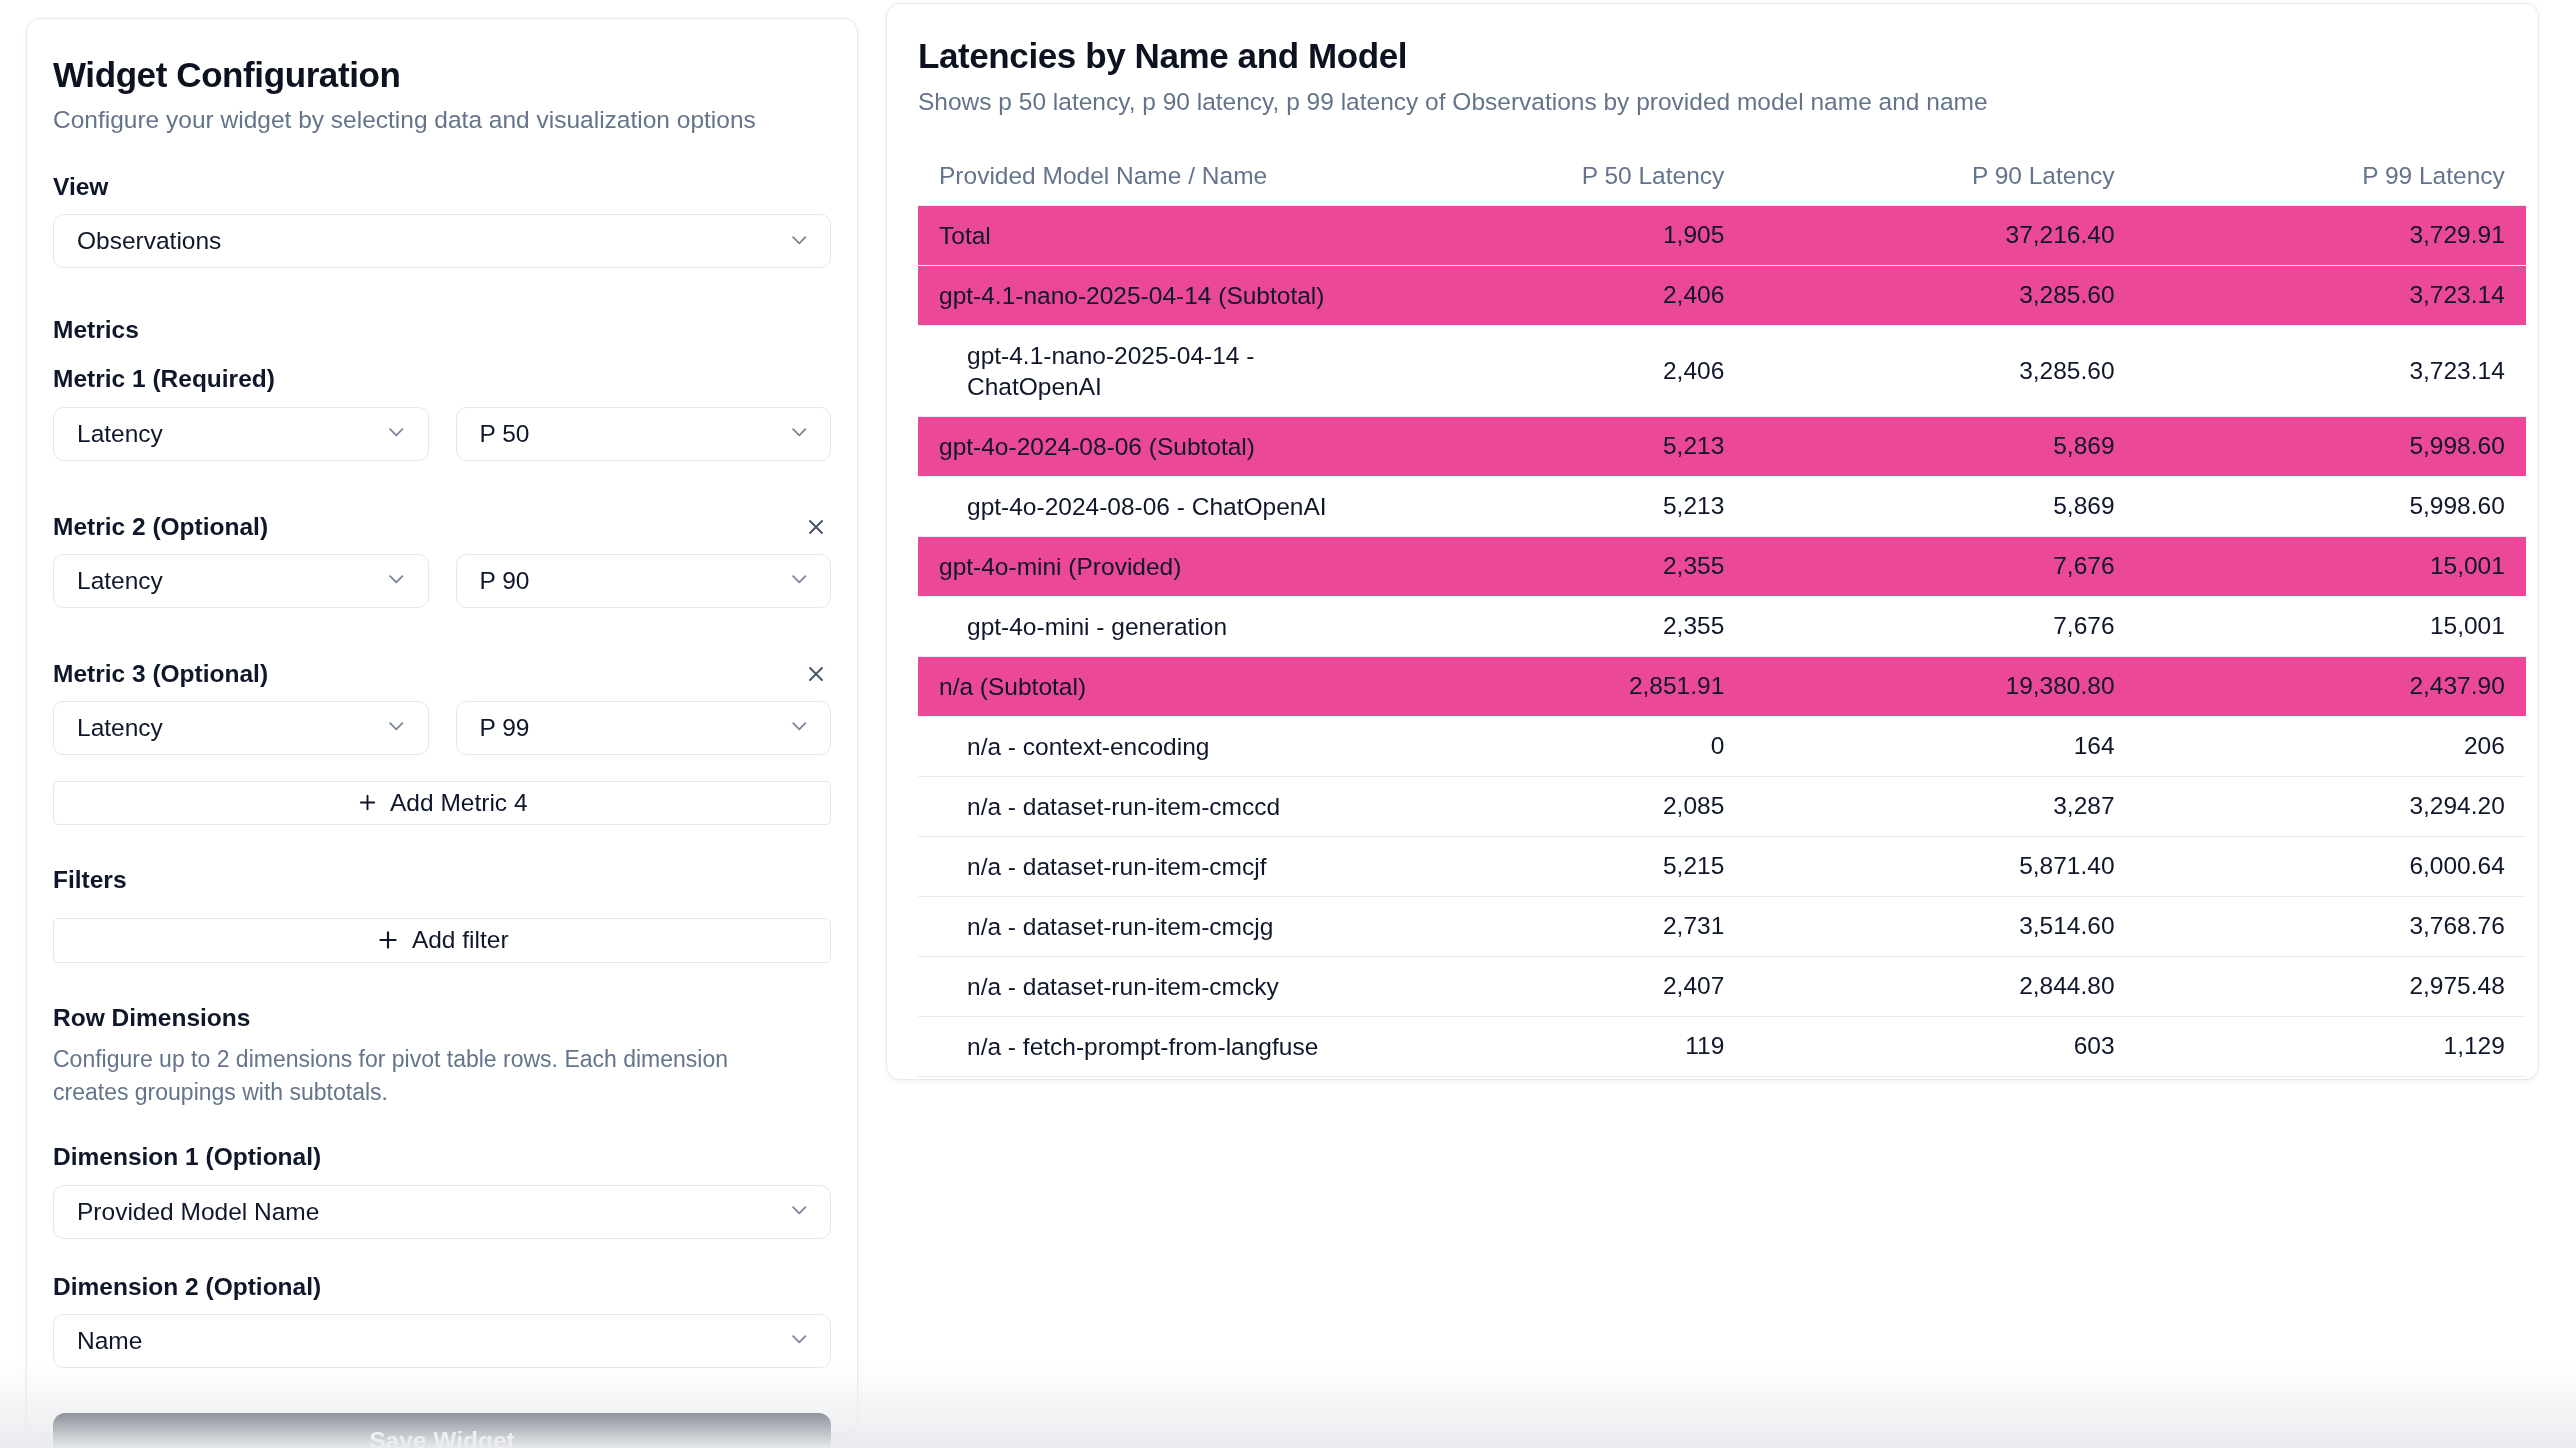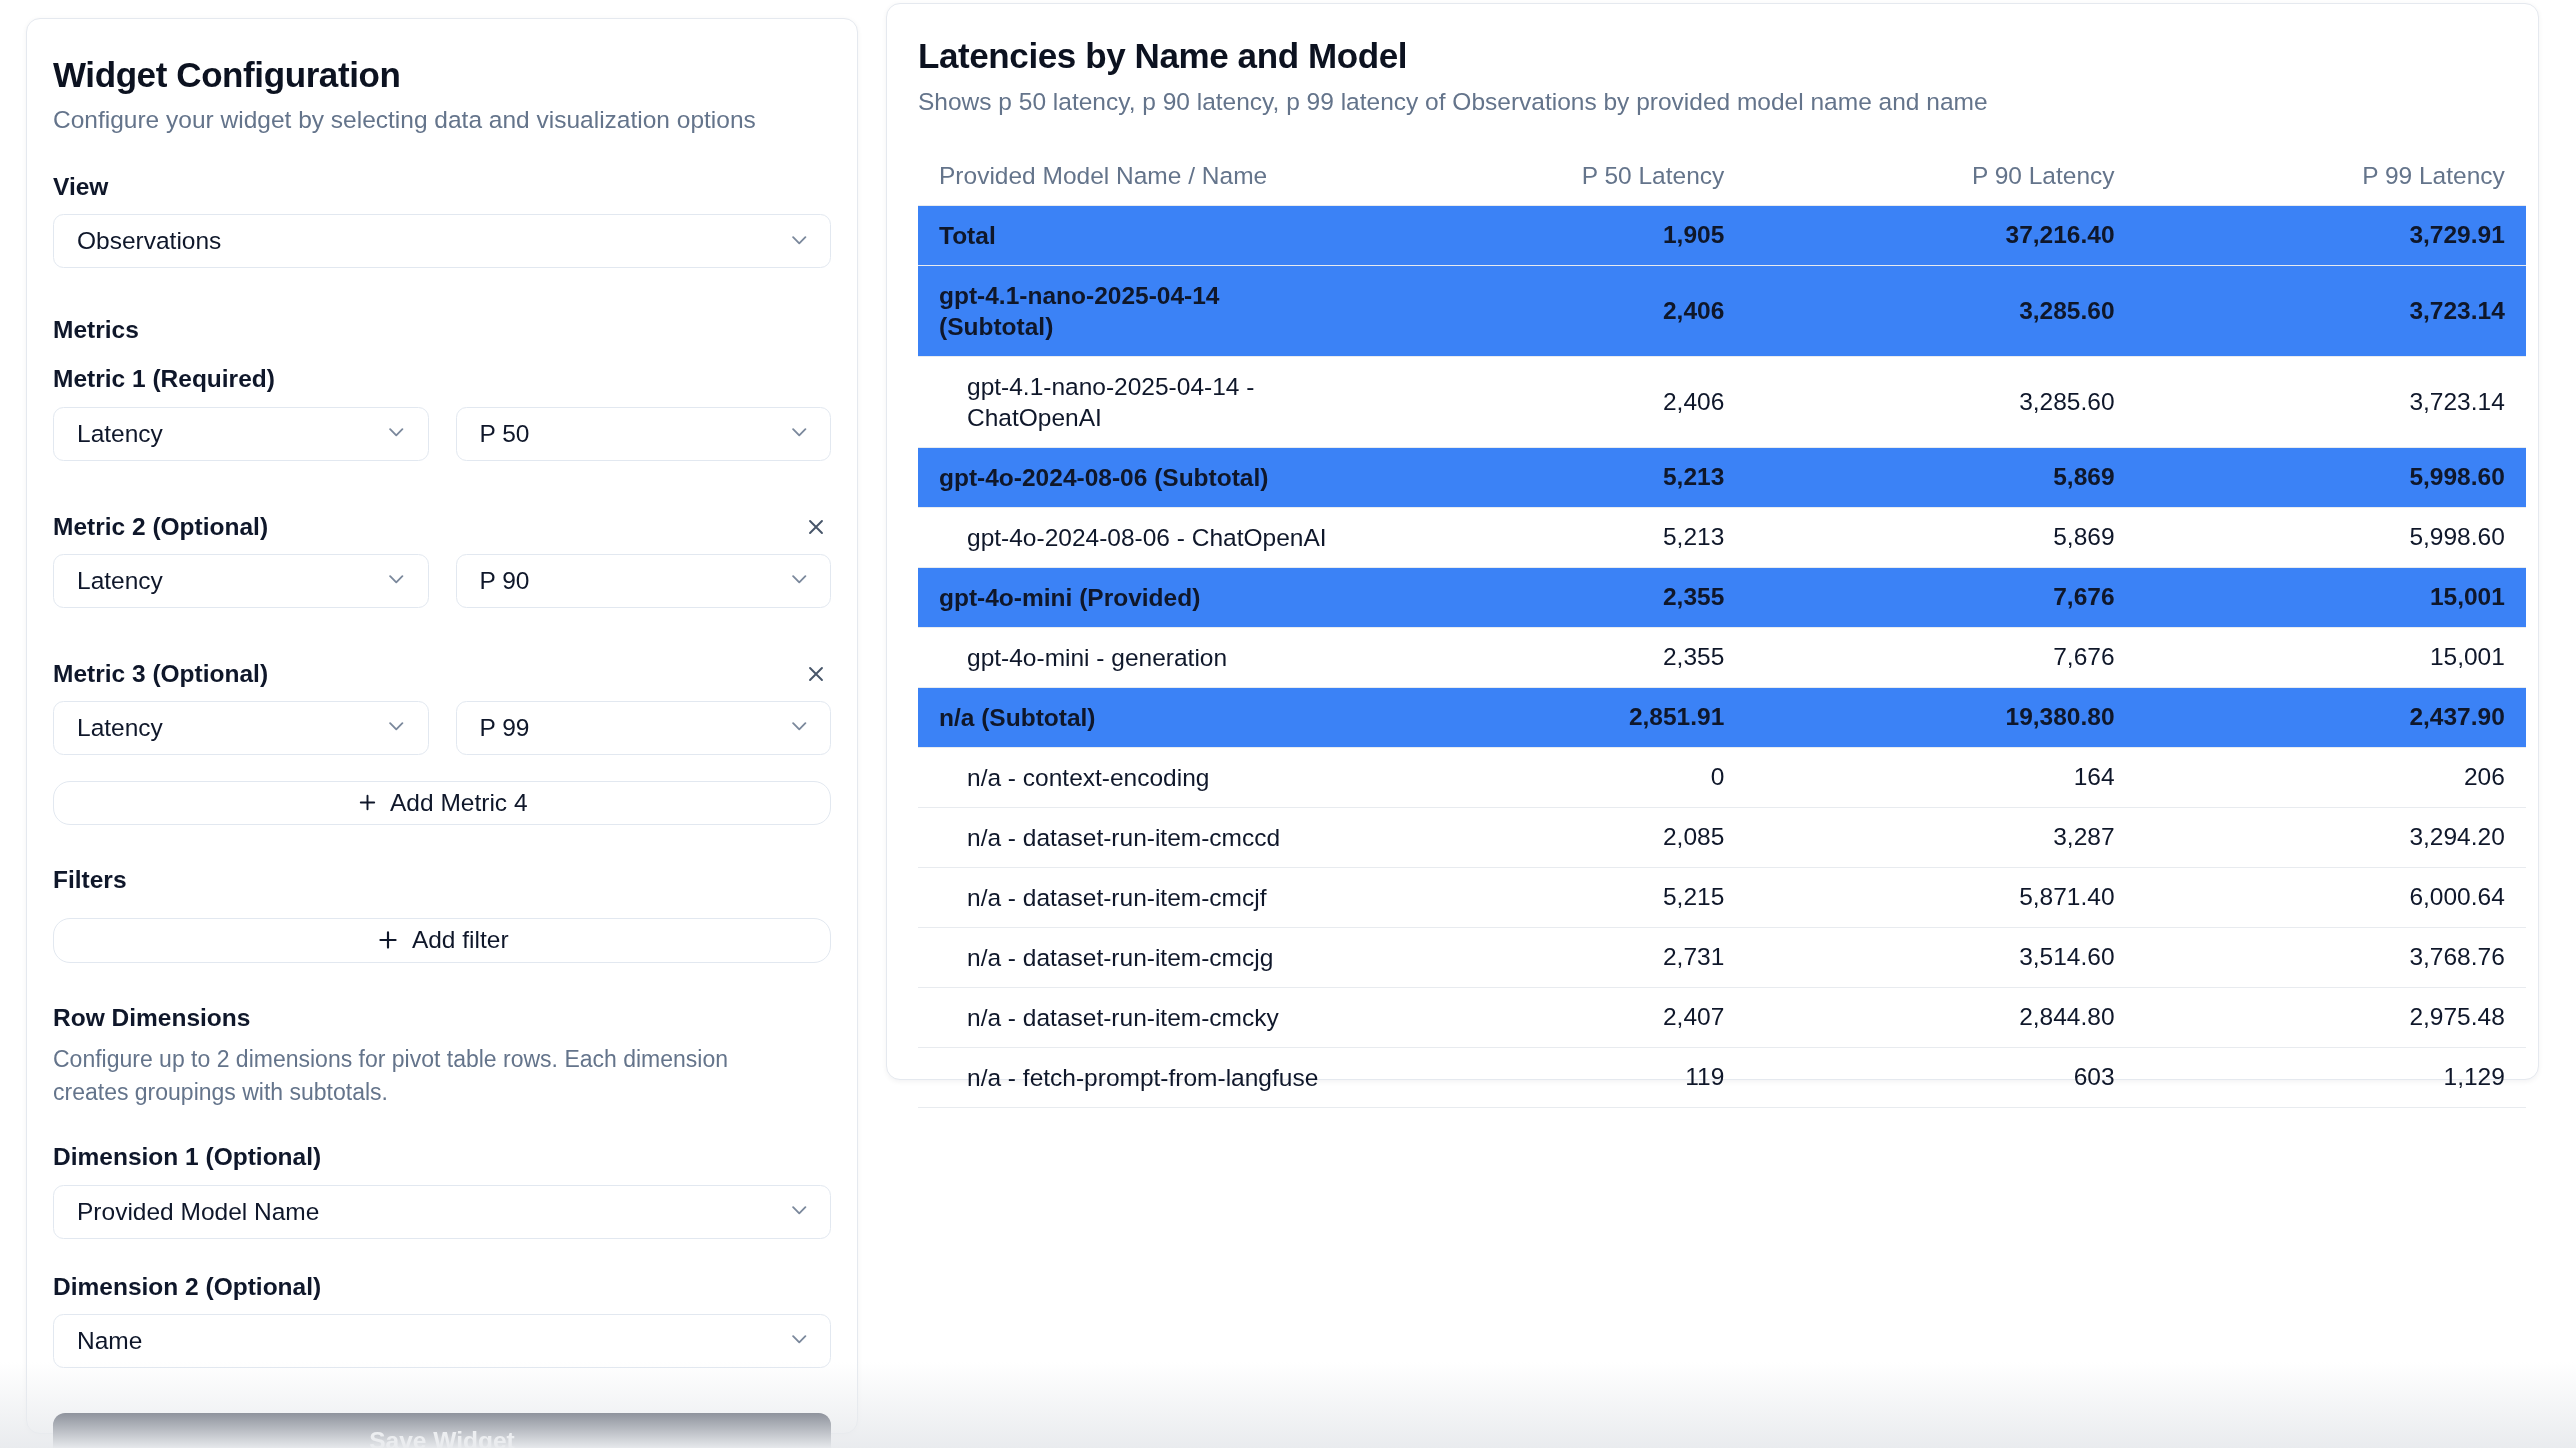--- a/index.html
+++ b/index.html
@@ -40,21 +40,21 @@
 
   .metric-head { display:flex; align-items:center; justify-content:space-between; margin-top:51px; }
   .metric-head.first { margin-top:19px; }
   .x-btn { width:30px; height:30px; display:flex; align-items:center; justify-content:center;
            cursor:pointer; border-radius:5.2px; }
   .metric-row { display:flex; gap:27px; margin-top:12.2px; }
   .metric-row .select { flex:1 1 0; }
 
   .ghost-btn {
     display:flex; align-items:center; justify-content:center; gap:10.5px;
-    width:100%; background:#fff; border:1.7px solid #e2e8f0; border-radius:17px;
+    width:100%; background:#fff; border:1.7px solid #e2e8f0; border-radius:5px;
     font-size:24.5px; font-weight:500; color:#0f172a; cursor:pointer;
   }
   .add-metric { height:44px; margin-top:26px; }
   .add-filter { height:45px; margin-top:23px; }
 
   .filters-heading { margin-top:40px; }
   .rowdim-heading  { margin-top:40px; }
   .rowdim-desc { font-size:23px; color:#64748b; line-height:33px; margin-top:10.5px; max-width:751px; }
   .dim-label { margin-top:33px; }
 
@@ -71,21 +71,21 @@
     padding:14px 21px; line-height:30px; white-space:nowrap;
   }
   table.pivot th.col-label { text-align:left; width:437px; }
   table.pivot tbody tr { border-top:1.7px solid #e8ebef; }
   table.pivot tbody tr:last-child { border-bottom:1.7px solid #e8ebef; }
   table.pivot td {
     font-size:24.5px; color:#0f172a; padding:14px 21px; line-height:26px;
     text-align:right; vertical-align:middle;
   }
   table.pivot td.cell-label { text-align:left; line-height:31px; }
-  tr.row-total td, tr.row-subtotal td { font-weight:700; background:#3b82f6; }
+  tr.row-total td, tr.row-subtotal td { font-weight:400; background:#ec4899; }
   tr.row-child td.cell-label { padding-left:49px; font-weight:400; }
 </style>
 </head>
 <body>
 
 <div class="page">
 
   <section class="card card-left">
     <h1 class="title">Widget Configuration</h1>
     <div class="subtitle">Configure your widget by selecting data and visualization options</div>

